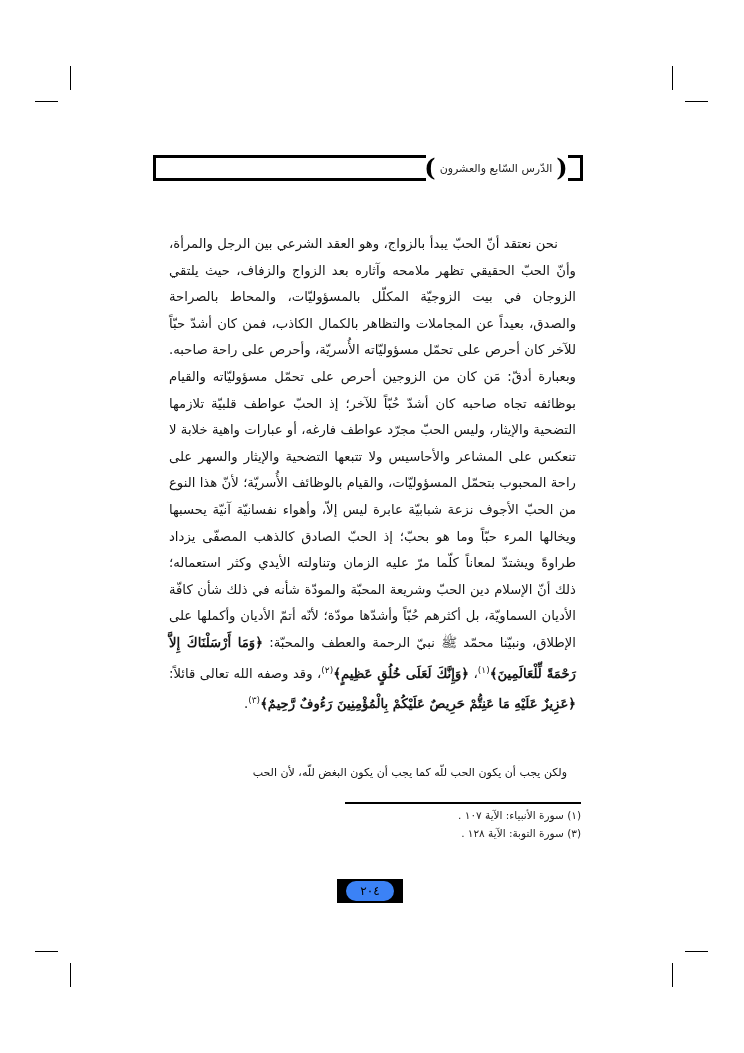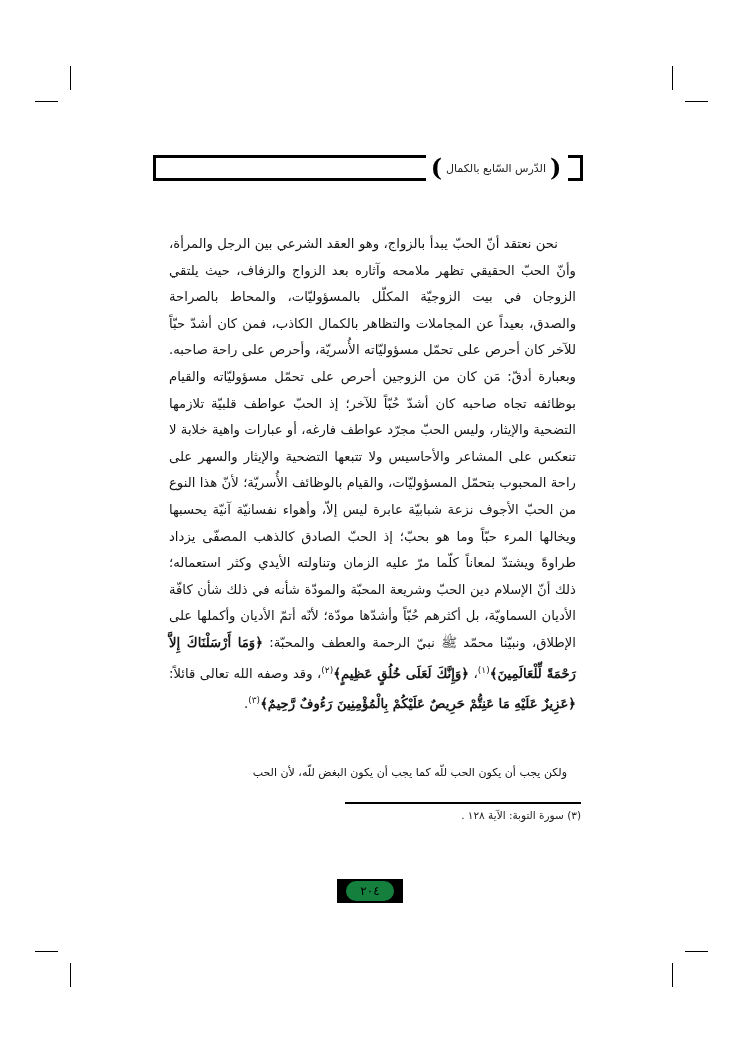--- a/index.html
+++ b/index.html
@@ -138,21 +138,21 @@
     left: 337px;
     top: 879px;
     width: 66px;
     height: 24px;
     background: #000;
     display: flex;
     align-items: center;
     justify-content: center;
   }
   .page-number .oval {
-    background: #15803d;
+    background: #3b82f6;
     border-radius: 12px;
     width: 48px;
     height: 20px;
     display: flex;
     align-items: center;
     justify-content: center;
     font-size: 12px;
     color: #000;
     direction: rtl;
   }
@@ -167,34 +167,35 @@
 <div class="crop h" style="left:35px;top:951px;"></div>
 <div class="crop v" style="left:70px;top:963px;"></div>
 <div class="crop h" style="left:685px;top:951px;"></div>
 <div class="crop v" style="left:672px;top:963px;"></div>
 
 <div class="header">
   <div class="frame-left"></div>
   <div class="frame-right"></div>
   <div class="title-wrap">
     <span class="bracket">(</span>
-    <span class="title">الدّرس السّابع بالكمال</span>
+    <span class="title">الدّرس السّابع والعشرون</span>
     <span class="bracket">)</span>
   </div>
 </div>
 
 <div class="body-text">
   <p>
     <span>نحن نعتقد أنّ الحبّ يبدأ بالزواج، وهو العقد الشرعي بين الرجل والمرأة، وأنّ الحبّ الحقيقي تظهر ملامحه وآثاره بعد الزواج والزفاف، حيث يلتقي الزوجان في بيت الزوجيّة المكلّل بالمسؤوليّات، والمحاط بالصراحة والصدق، بعيداً عن المجاملات والتظاهر بالكمال الكاذب، فمن كان أشدّ حبّاً للآخر كان أحرص على تحمّل مسؤوليّاته الأُسريّة، وأحرص على راحة صاحبه. وبعبارة أدقّ: مَن كان من الزوجين أحرص على تحمّل مسؤوليّاته والقيام بوظائفه تجاه صاحبه كان أشدّ حُبّاً للآخر؛ إذ الحبّ عواطف قلبيّة تلازمها التضحية والإيثار، وليس الحبّ مجرّد عواطف فارغه، أو عبارات واهية خلابة لا تنعكس على المشاعر والأحاسيس ولا تتبعها التضحية والإيثار والسهر على راحة المحبوب بتحمّل المسؤوليّات، والقيام بالوظائف الأُسريّة؛ لأنّ هذا النوع من الحبّ الأجوف نزعة شبابيّة عابرة ليس إلاّ، وأهواء نفسانيّة آنيّة يحسبها ويخالها المرء حبّاً وما هو بحبّ؛ إذ الحبّ الصادق كالذهب المصفّى يزداد طراوةً ويشتدّ لمعاناً كلّما مرّ عليه الزمان وتناولته الأيدي وكثر استعماله؛ ذلك أنّ الإسلام دين الحبّ وشريعة المحبّة والمودّة شأنه في ذلك شأن كافّة الأديان السماويّة، بل أكثرهم حُبّاً وأشدّها مودّة؛ لأنّه أتمّ الأديان وأكملها على الإطلاق، ونبيّنا محمّد ﷺ نبيّ الرحمة والعطف والمحبّة:</span>
     <span class="quran">﴿وَمَا أَرْسَلْنَاكَ إِلاَّ رَحْمَةً لِّلْعَالَمِينَ﴾</span><span class="fnref">(١)</span><span>، </span><span class="quran">﴿وَإِنَّكَ لَعَلَى خُلُقٍ عَظِيمٍ﴾</span><span class="fnref">(٢)</span><span>، وقد وصفه الله تعالى قائلاً: </span><span class="quran">﴿عَزِيزٌ عَلَيْهِ مَا عَنِتُّمْ حَرِيصٌ عَلَيْكُمْ بِالْمُؤْمِنِينَ رَءُوفٌ رَّحِيمٌ﴾</span><span class="fnref">(٣)</span><span>.</span>
   </p>
 </div>
 
 <div class="last-para">ولكن يجب أن يكون الحب للّه كما يجب أن يكون البغض للّه، لأن الحب</div>
 
 <div class="fn-rule"></div>
 <div class="footnotes">
+  <div>(١) سورة الأنبياء: الآية ١٠٧ .</div>
   <div>(٣) سورة التوبة: الآية ١٢٨ .</div>
 </div>
 
 <div class="page-number">
   <div class="oval">٢٠٤</div>
 </div>
 
 </body></html>

